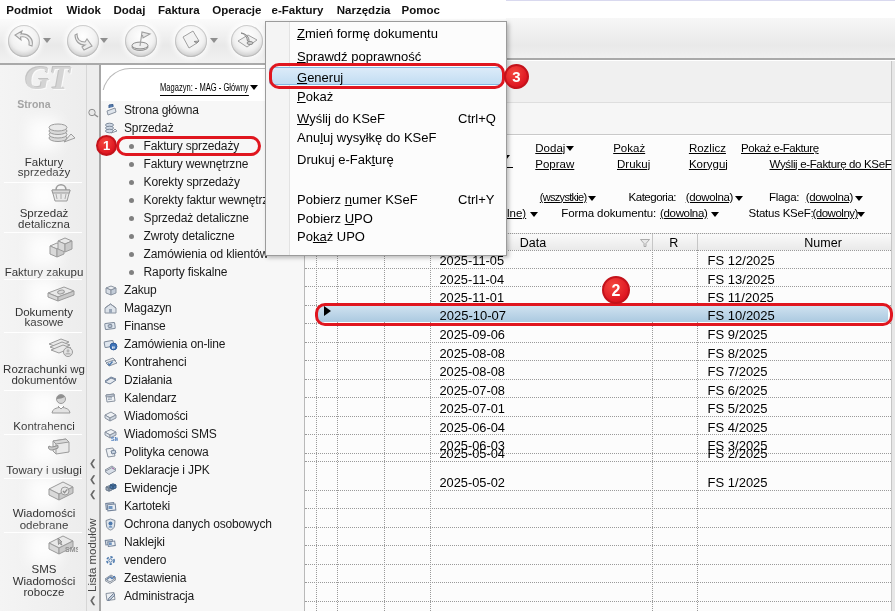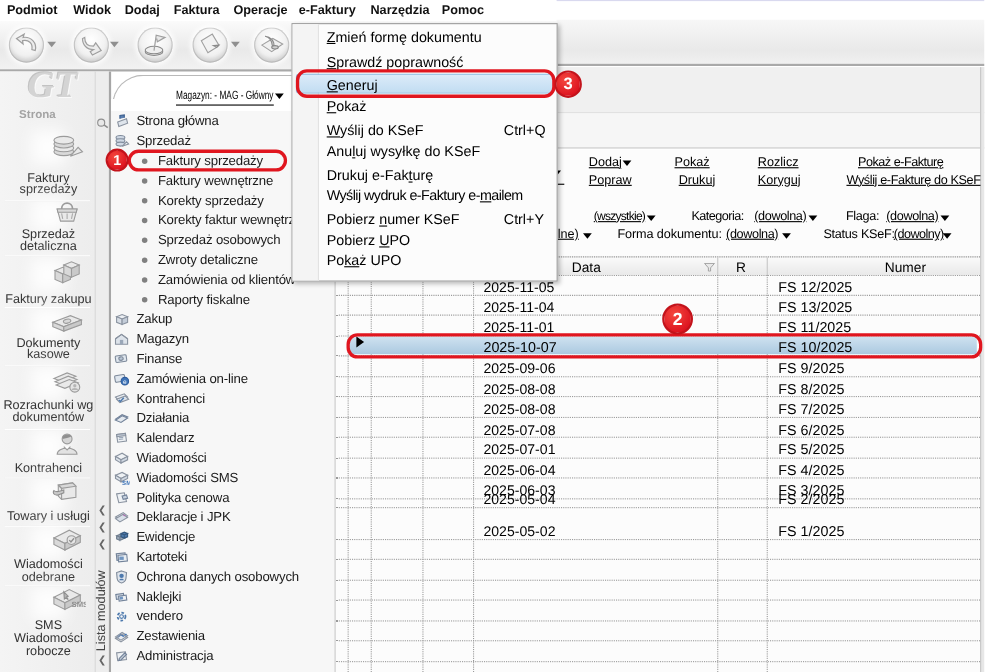--- a/index.html
+++ b/index.html
@@ -117,21 +117,21 @@
 <div class="abs" style="left:639.6px;top:239px;line-height:0"><svg width="10" height="8" viewBox="0 0 10 8">
         <path d="M0.5 0.5 L9.5 0.5 L6 4.5 L6 7.5 L4 7.5 L4 4.5 Z" fill="#e8e8e8" stroke="#9a9a9a" stroke-width="0.8"></path>
       </svg></div>
 <div class="hline" style="left:652px"></div>
 <div class="hline" style="left:697px"></div>
 
 <div class="lnk" style="left:535.3px;top:141.5px">Dodaj</div>
     <span class="caretb abs" style="left:565.6px;top:146px"></span>
 <div class="lnk" style="left:613.2px;top:141.5px">Pokaż</div>
 <div class="lnk" style="left:688.9px;top:141.5px">Rozlicz</div>
-<div class="lnk" style="left:780px;top:141.5px;letter-spacing:-.45px">Pokaż e-Fakturę</div>
+<div class="lnk" style="left:741px;top:141.5px;letter-spacing:-.45px">Pokaż e-Fakturę</div>
 <div class="lnk" style="left:535.3px;top:157.5px">Popraw</div>
 <div class="lnk" style="left:617px;top:157.5px">Drukuj</div>
 <div class="lnk" style="left:688.9px;top:157.5px">Koryguj</div>
 <div class="lnk" style="left:769.5px;top:157.5px;letter-spacing:-.35px">Wyślij e-Fakturę do KSeF</div>
 <span class="caretb abs" style="left:502px;top:155px"></span>
 <div class="abs" style="left:505px;top:166.5px;width:8px;height:1px;background:#000"></div>
 
 <div class="flabel" style="left:482px;top:190.8px">Typ:</div>
 <div class="lnk" style="left:539.8px;top:190.8px;font-size:11px;letter-spacing:-.7px">(wszystkie)</div>
     <span class="caretb abs" style="left:587.6px;top:195.5px"></span>
@@ -235,21 +235,21 @@
       <div class="titem" style="top:121.0px">Sprzedaż</div>
 <div class="bullet" style="top:143.5px"></div>
       <div class="tsub" style="top:139.0px">Faktury sprzedaży</div>
 <div class="bullet" style="top:161.5px"></div>
       <div class="tsub" style="top:157.0px">Faktury wewnętrzne</div>
 <div class="bullet" style="top:179.5px"></div>
       <div class="tsub" style="top:175.0px">Korekty sprzedaży</div>
 <div class="bullet" style="top:197.5px"></div>
       <div class="tsub" style="top:193.0px">Korekty faktur wewnętrznych</div>
 <div class="bullet" style="top:215.5px"></div>
-      <div class="tsub" style="top:211.0px">Sprzedaż osobowych</div>
+      <div class="tsub" style="top:211.0px">Sprzedaż detaliczne</div>
 <div class="bullet" style="top:233.5px"></div>
       <div class="tsub" style="top:229.0px">Zwroty detaliczne</div>
 <div class="bullet" style="top:251.5px"></div>
       <div class="tsub" style="top:247.0px">Zamówienia od klientów</div>
 <div class="bullet" style="top:269.5px"></div>
       <div class="tsub" style="top:265.0px">Raporty fiskalne</div>
 <div class="ticon" style="top:282.5px"><svg width="15" height="15" viewBox="0 0 15 15">
           <path d="M3 5 L8 3 L13 5 L8 7 Z" fill="#eceff3" stroke="#8a93a0"></path>
           <path d="M3 5 L3 10 L8 12 L8 7 Z" fill="#d7dde5" stroke="#8a93a0"></path>
           <path d="M13 5 L13 10 L8 12 L8 7 Z" fill="#c3ccd8" stroke="#8a93a0"></path>
@@ -470,21 +470,20 @@
 <div class="abs" id="gutter"></div>
 <div class="abs" id="genhl"></div>
 <div class="mi" style="top:4px"><u>Z</u>mień formę dokumentu</div>
 <div class="mi" style="top:26.5px"><u>S</u>prawdź poprawność</div>
 <div class="mi" style="top:47.8px"><u>G</u>eneruj</div>
 <div class="mi" style="top:67.3px"><u>P</u>okaż</div>
 <div class="mi" style="top:89px"><u>W</u>yślij do KSeF</div>
       <div class="msc" style="left:192px;top:89px">Ctrl+Q</div>
 <div class="mi" style="top:107.8px">Anu<u>l</u>uj wysyłkę do KSeF</div>
 <div class="mi" style="top:129.8px">Drukuj e-Fak<u>t</u>urę</div>
-<div class="mi" style="top:148px;letter-spacing:-.5px">Wyślij wydruk e-Faktury e-<u>m</u>ailem</div>
 <div class="mi" style="top:170.2px">Pobierz <u>n</u>umer KSeF</div>
       <div class="msc" style="left:192px;top:170.2px">Ctrl+Y</div>
 <div class="mi" style="top:188.6px">Pobierz <u>U</u>PO</div>
 <div class="mi" style="top:207px">Po<u>ka</u>ż UPO</div>
 </div>
 
 <div class="redrect" style="left:116px;top:136px;width:145px;height:20px"></div>
 <div class="redc" style="left:96px;top:135px;width:21px;height:21px;font-size:13px;line-height:18px">1</div>
 <div class="redrect" style="left:314.5px;top:302.5px;width:578.5px;height:23px"></div>
 <div class="redc" style="left:602px;top:276px;width:28px;height:28px;font-size:16px;line-height:25px">2</div>

